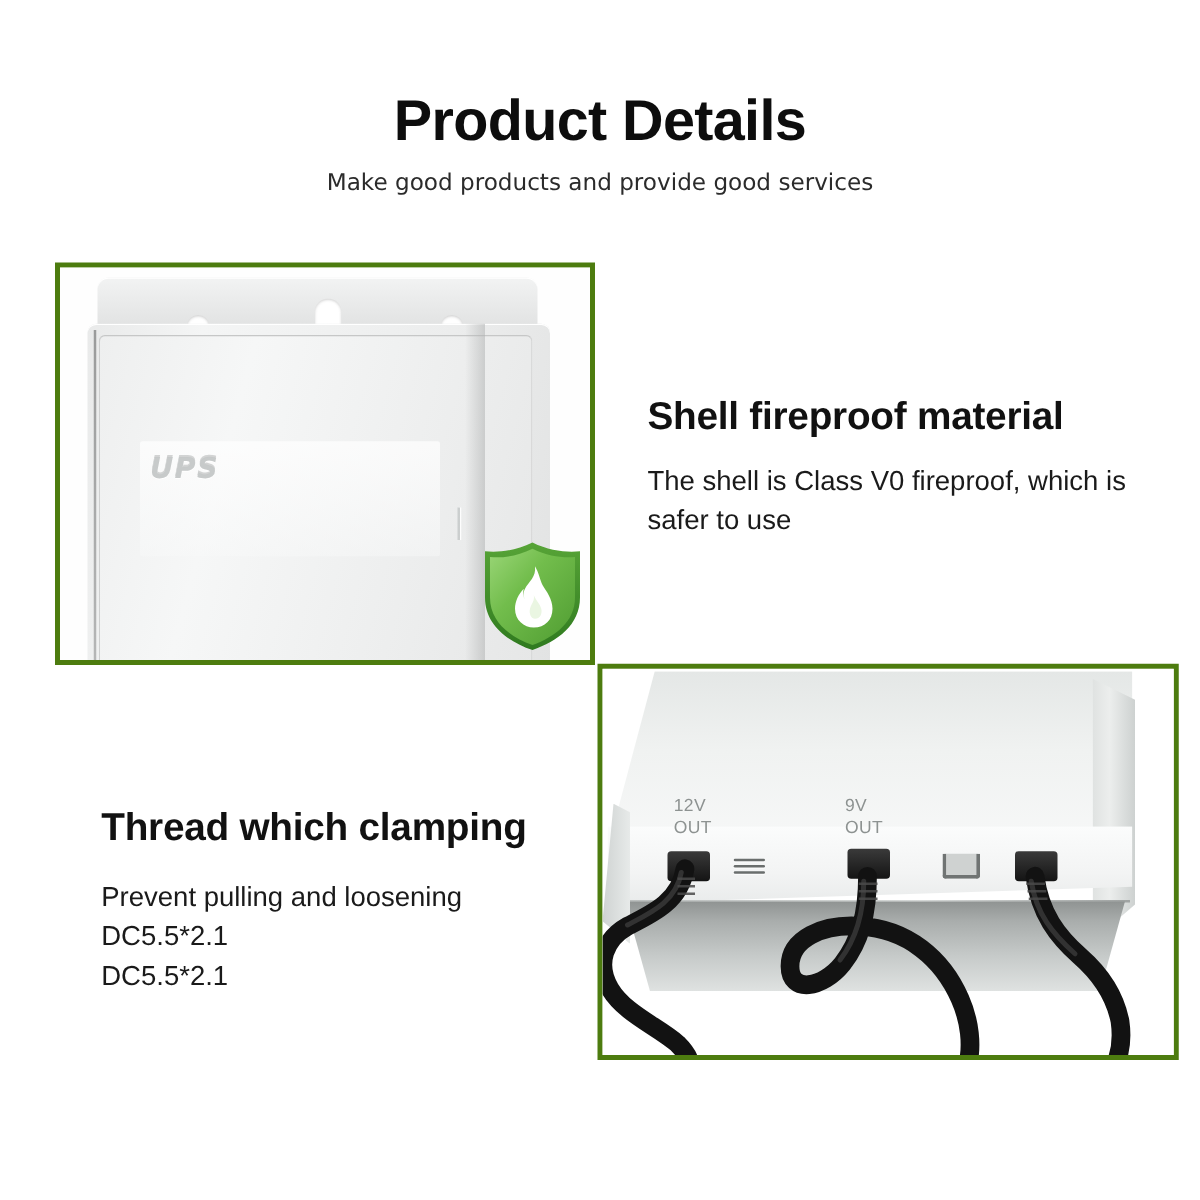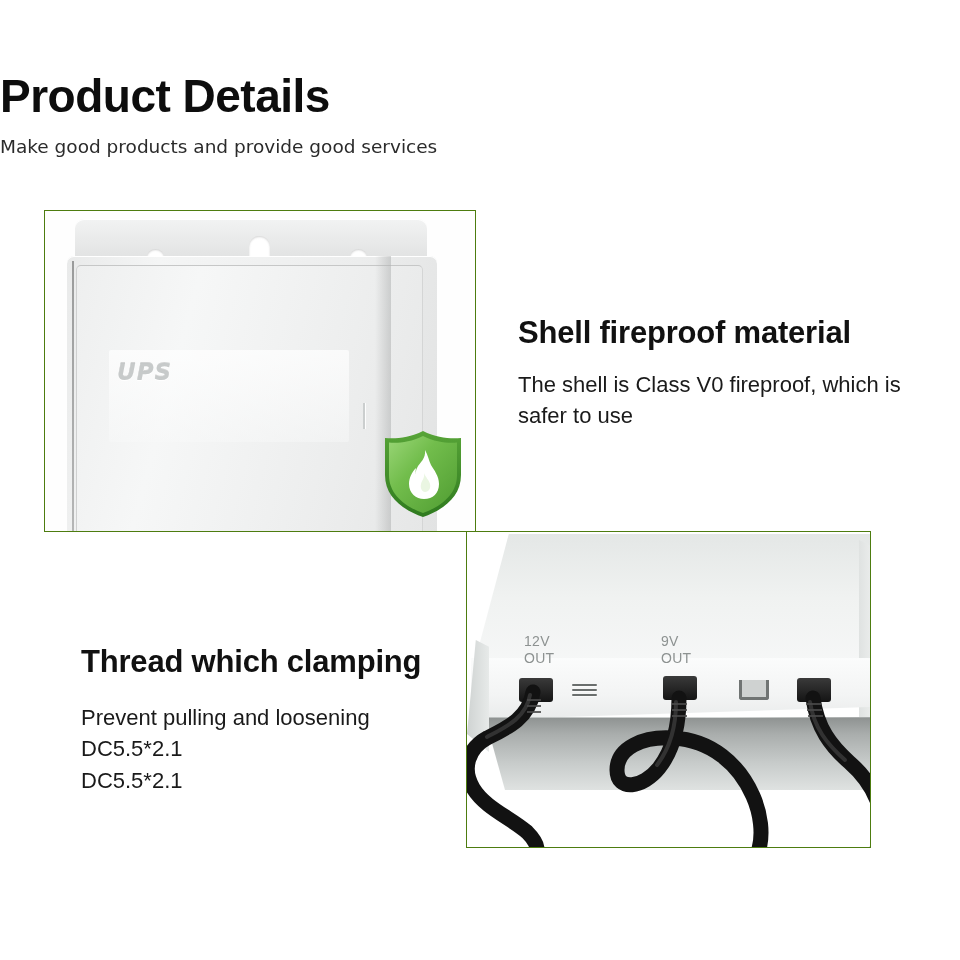--- a/index.html
+++ b/index.html
@@ -14,21 +14,21 @@
     overflow: hidden;
     position: relative;
   }
 
   
   .page-header {
     position: absolute;
     left: 0;
     top: 0;
     width: 960px;
-    text-align: left;
+    text-align: center;
   }
   .page-title {
     margin: 0;
     padding-top: 72px;
     font-size: 46px;
     font-weight: bold;
     color: #0d0d0d;
     letter-spacing: -0.5px;
     line-height: 1.08;
     font-family: "Liberation Sans", sans-serif;
@@ -39,35 +39,35 @@
     font-size: 18.5px;
     font-weight: normal;
     color: #2b2b2b;
     line-height: 1.2;
     font-family: "DejaVu Sans", sans-serif;
   }
 
   
   .photo-panel {
     position: absolute;
-    border: 1px solid #4d7c0f;
+    border: 4px solid #4d7c0f;
     background: #fdfdfd;
     overflow: hidden;
     box-sizing: border-box;
   }
   .panel-top-left {
     left: 44px;
     top: 210px;
     width: 432px;
     height: 322px;
   }
   .panel-bottom-right {
-    left: 466px;
+    left: 478px;
     top: 531px;
-    width: 405px;
+    width: 465px;
     height: 317px;
   }
 
   
   .ups-scene {
     position: absolute;
     inset: 0;
     background: #fefefe;
   }
   

